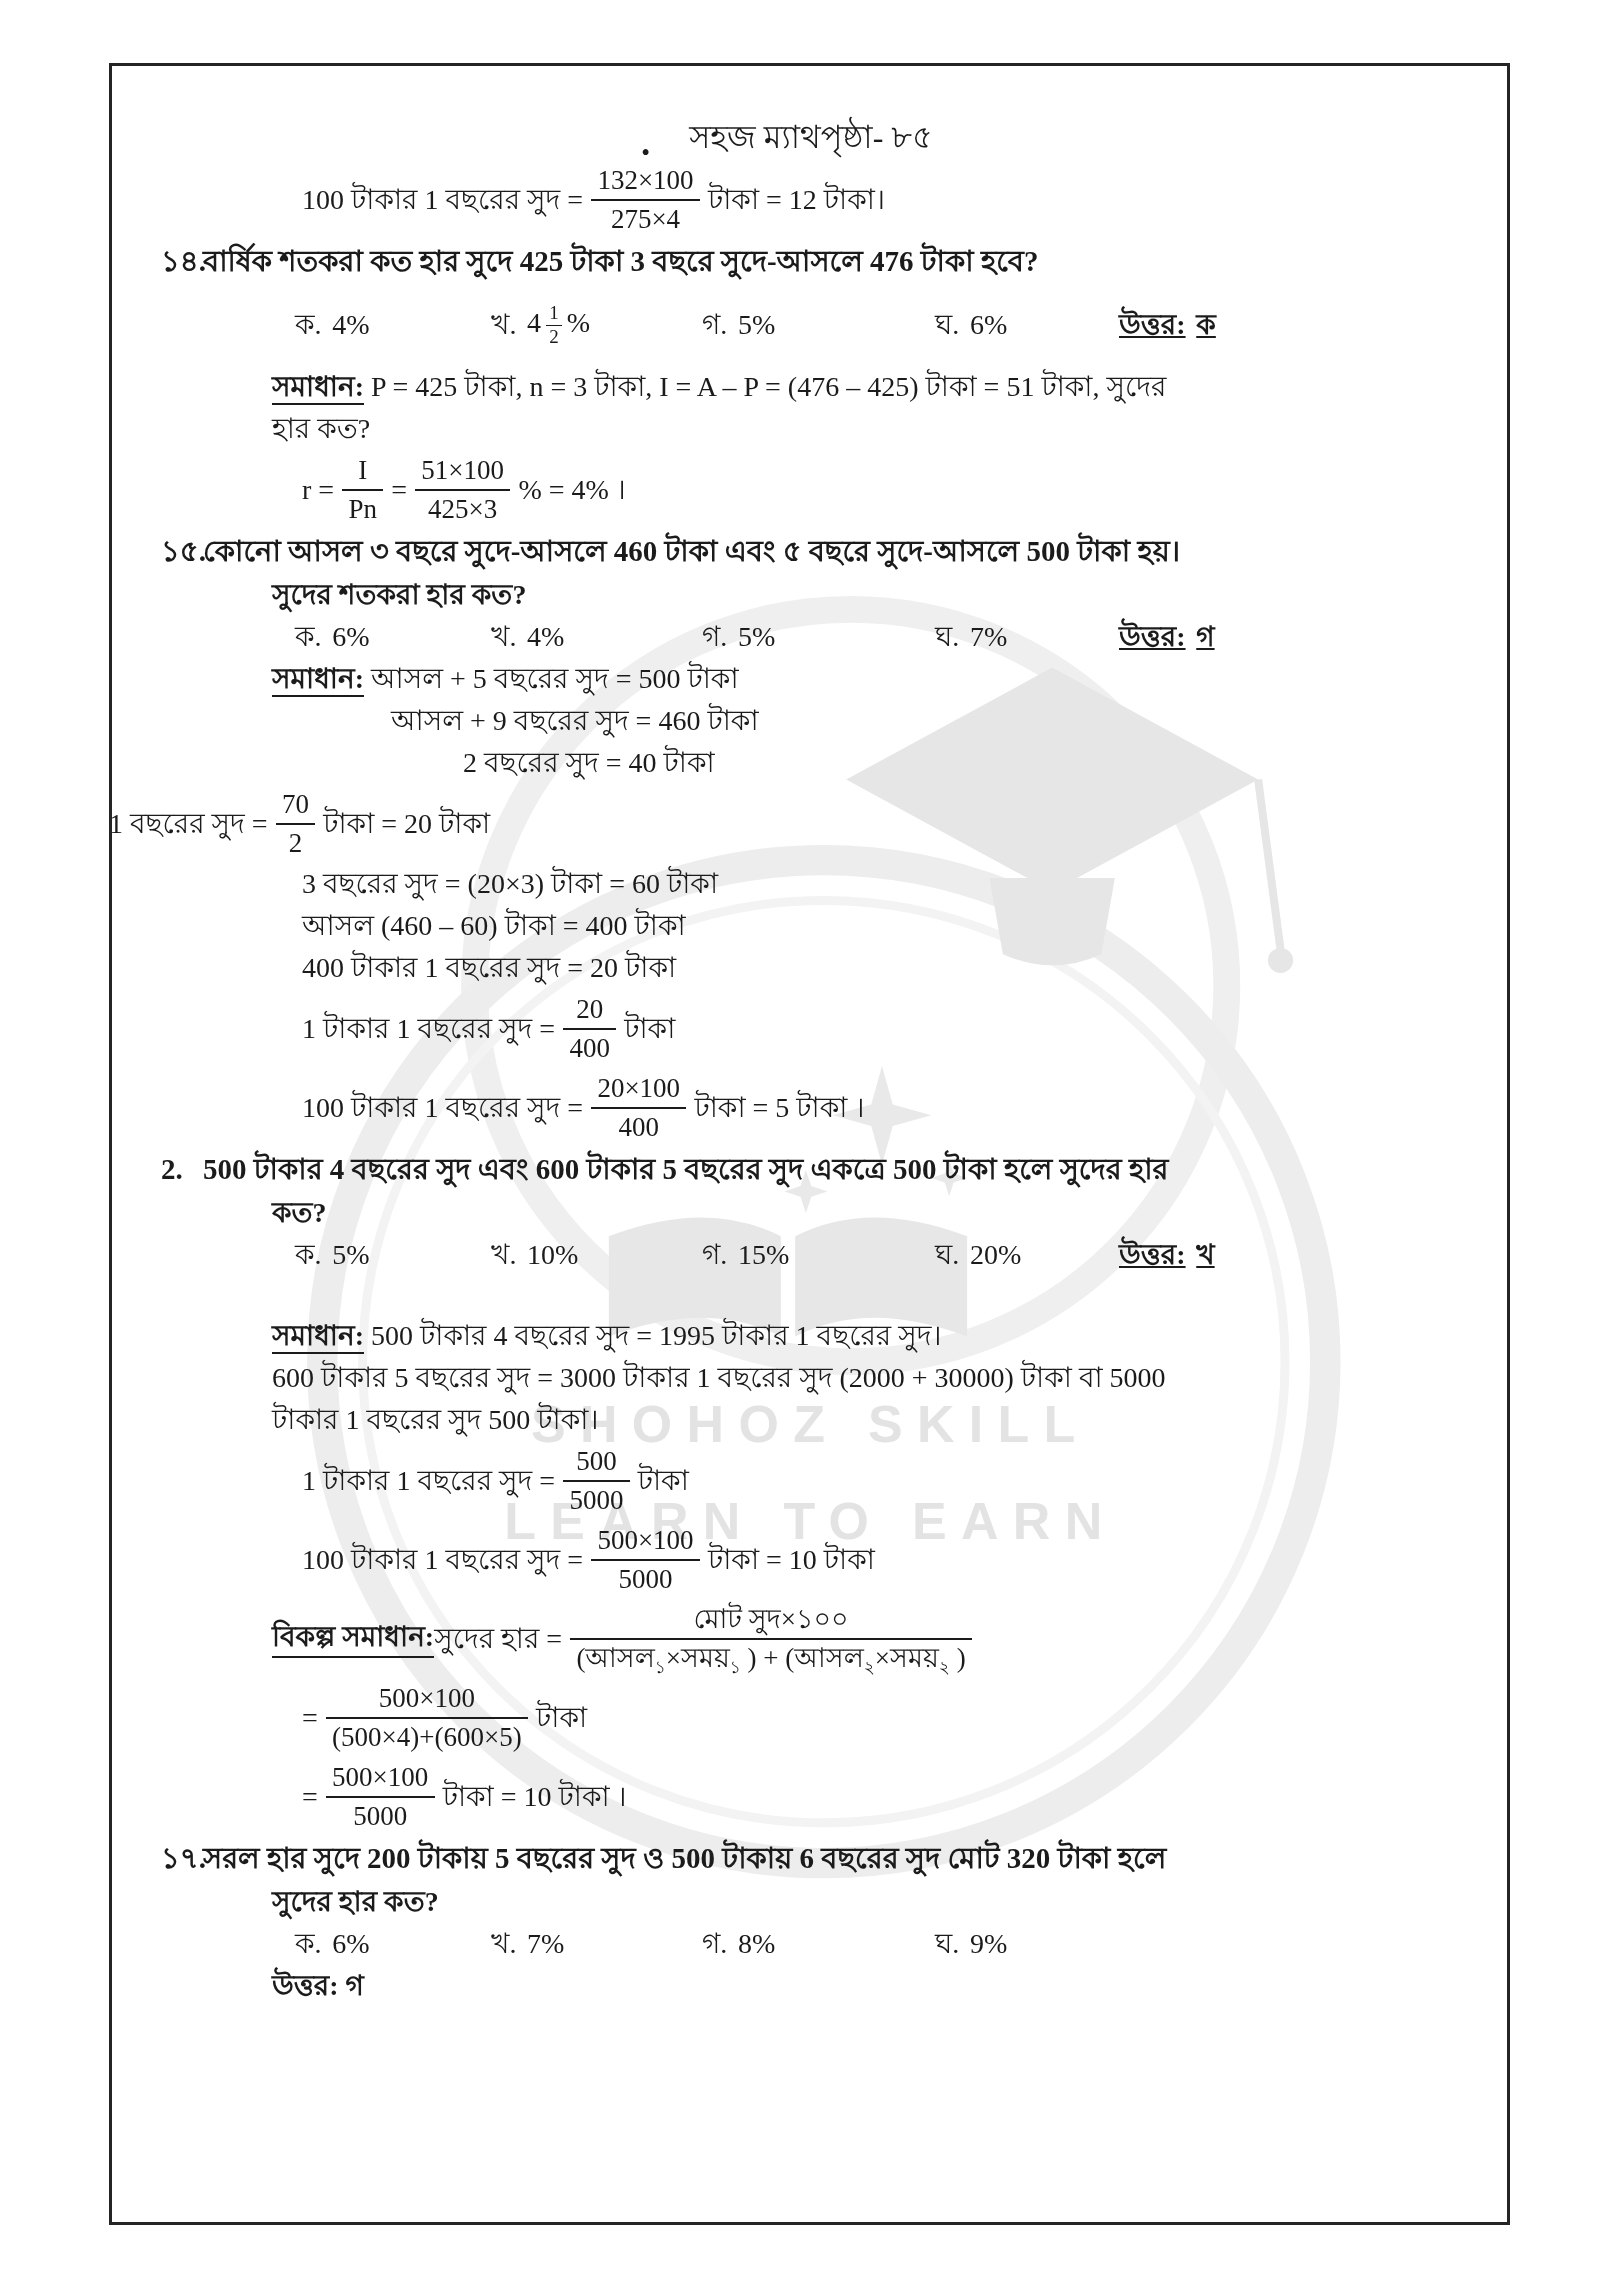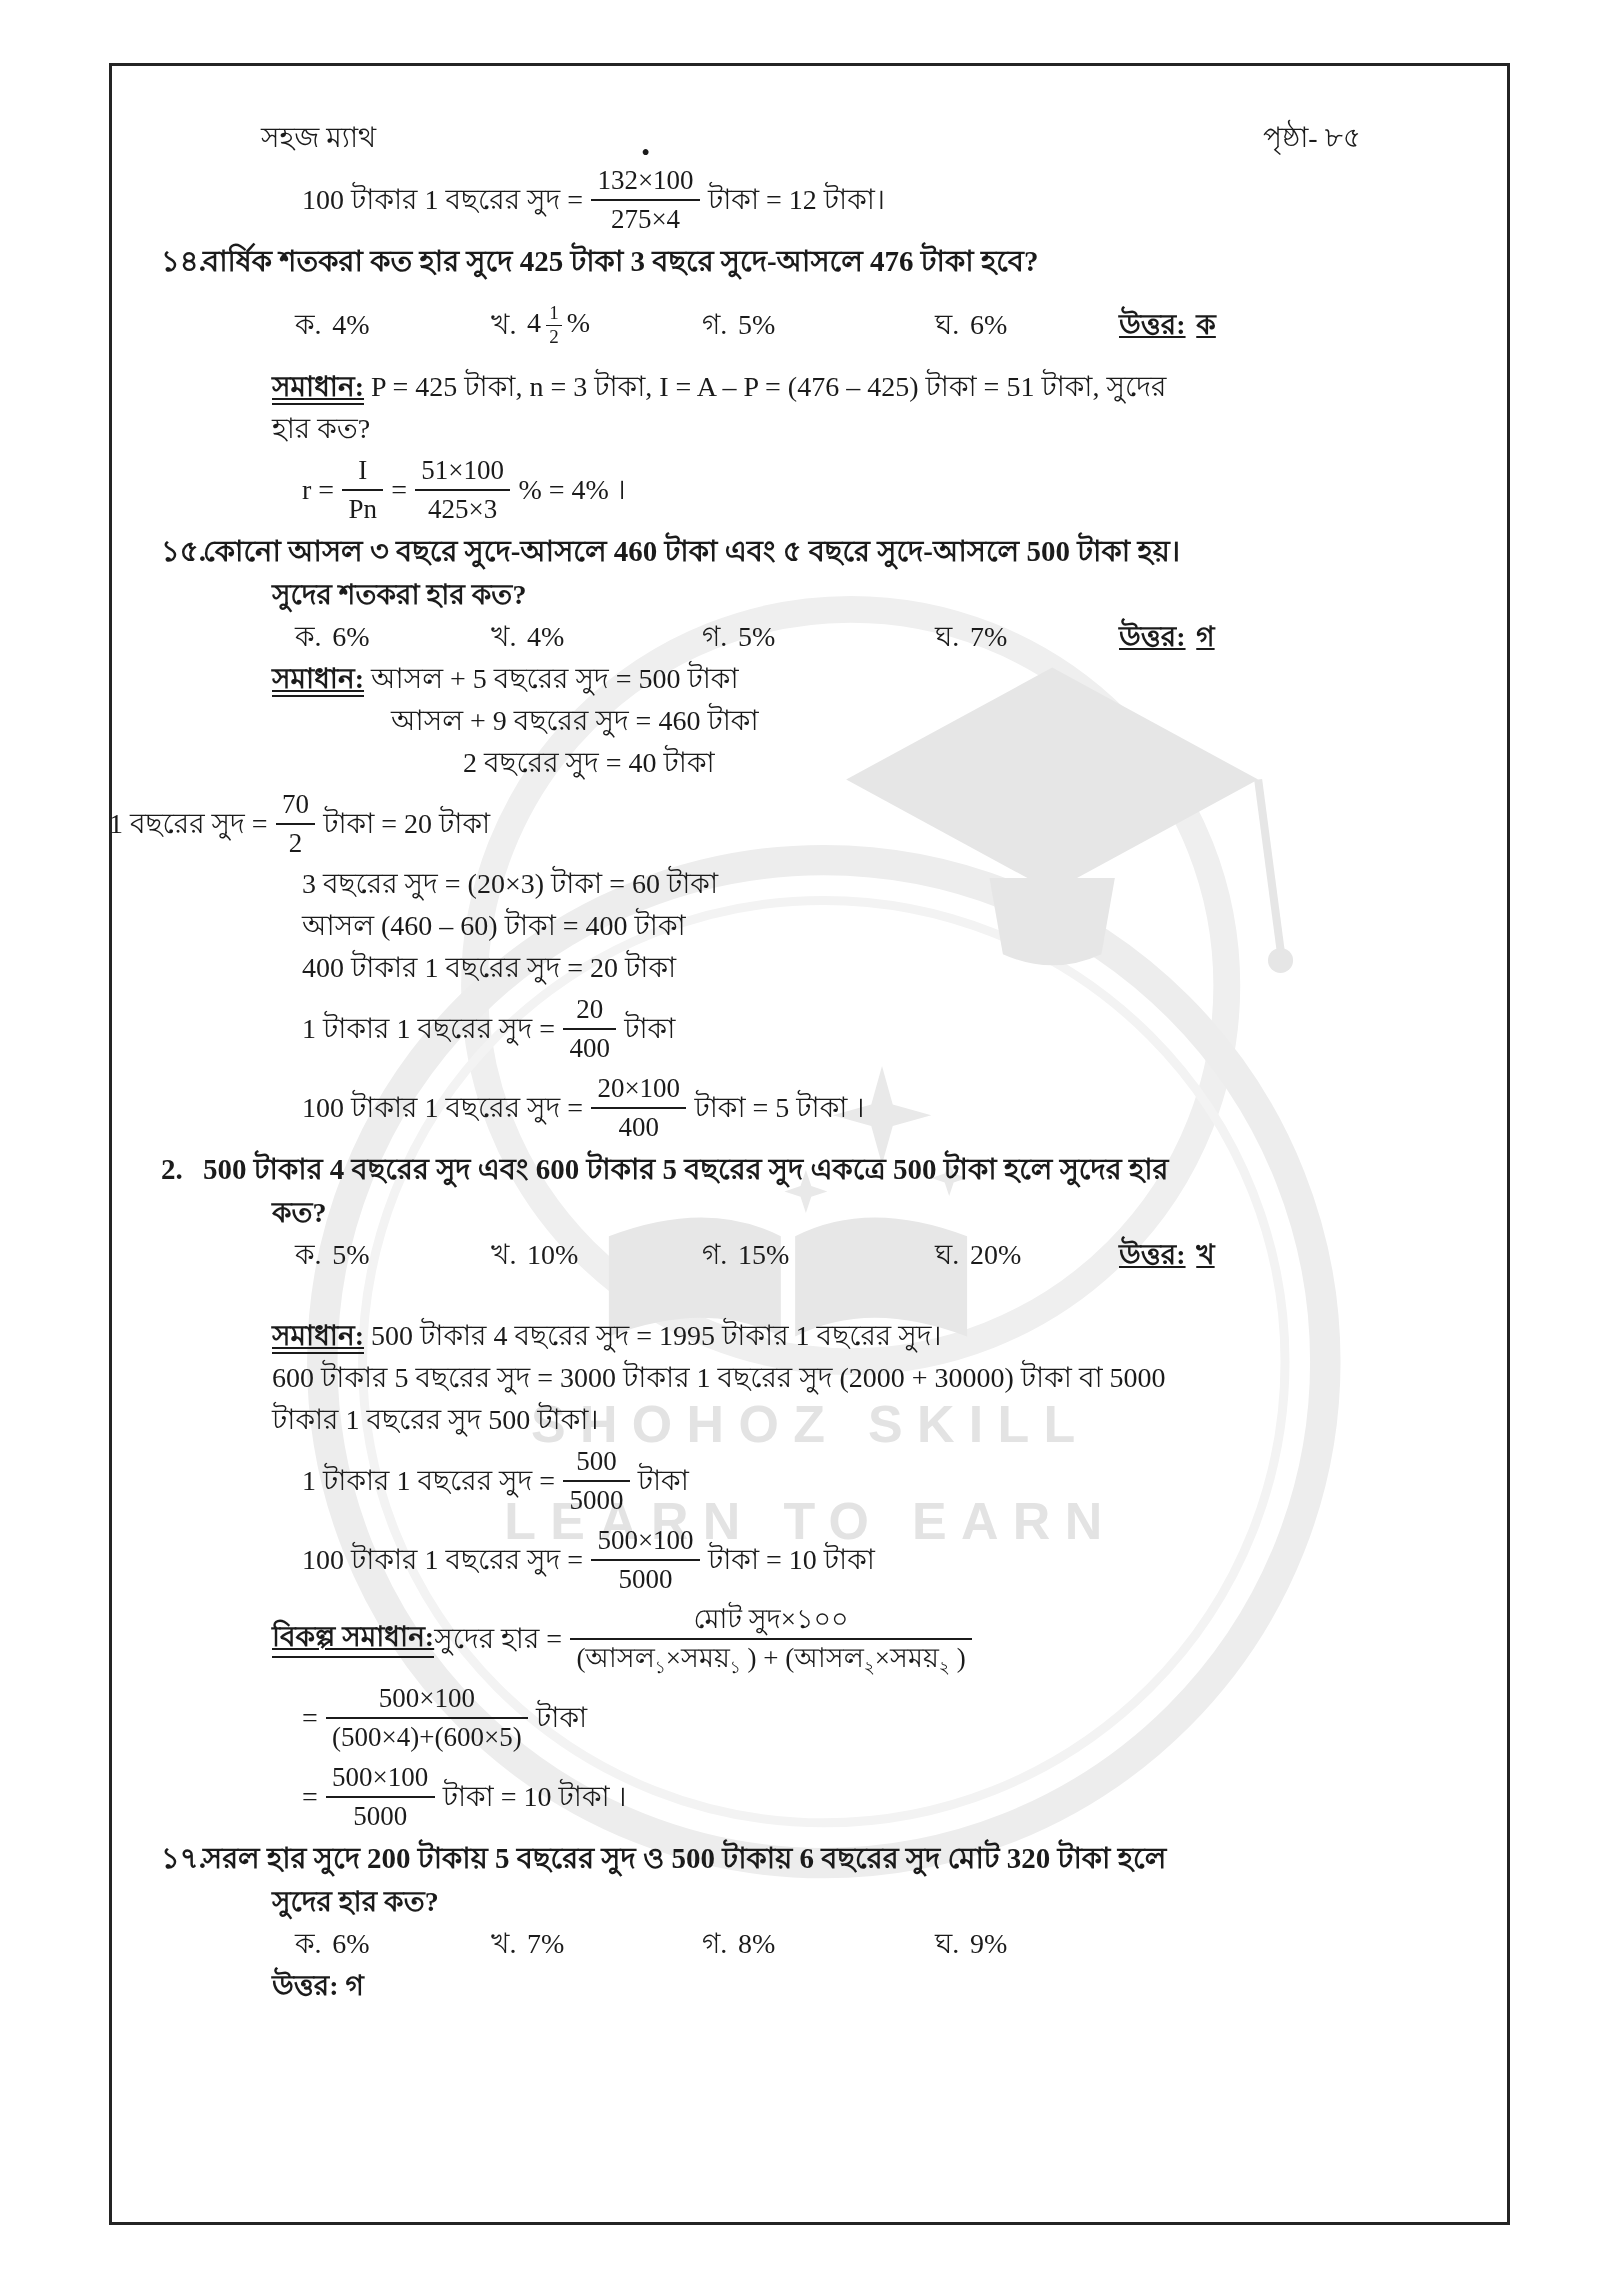--- a/index.html
+++ b/index.html
@@ -8,29 +8,29 @@
     width:1622px; height:2293px; position:relative; background:#ffffff;
     font-family:"Liberation Serif","DejaVu Serif",serif;
     color:#1b1b1b; overflow:hidden;
   }
   .frame {
     position:absolute; left:109px; top:63px; width:1401px; height:2162px;
     border:3.6px solid #242424; box-sizing:border-box; background:transparent;
   }
   .watermark { position:absolute; left:179px; top:448px; z-index:0; pointer-events:none; }
   .content { position:absolute; left:109px; top:63px; width:1401px; height:2162px; z-index:1; padding-top:52px; box-sizing:border-box; }
-  .header { display:flex; justify-content:space-between; padding:0 149px 0 152px; font-size:28px; line-height:45px; }
+  .header { display:flex; justify-content:center; padding:0 149px 0 152px; font-size:32px; line-height:45px; }
   .row { font-size:28px; line-height:42px; white-space:nowrap; }
   .frow { display:flex; align-items:center; min-height:79px; line-height:36px; }
   .i0 { margin-left:163px; } .i1 { margin-left:193px; } .i2 { margin-left:282px; }
   .i3 { margin-left:354px; } .i4 { }
   .qrow { display:flex; font-weight:bold; font-size:29px; line-height:45px; white-space:nowrap; }
   .qnum { margin-left:52px; width:42px; flex:0 0 auto; }
   .bold { font-weight:bold; }
-  .ul { border-bottom:2.7px solid #1b1b1b; padding-bottom:0.9px;text-decoration:underline; }
+  .ul { border-bottom:2.7px solid #1b1b1b; padding-bottom:0.9px; }
   .frac { display:inline-flex; flex-direction:column; align-items:stretch; text-align:center;
           vertical-align:middle; margin:0 8px; position:relative; }
   .frac .num { border-bottom:2.7px solid #1b1b1b; }
   .frac .num, .frac .den { font-size:27px; line-height:37px; padding:0 6.3px; display:block; white-space:nowrap; }
   .frac.small { margin:0 4.5px; }
   .frac.small .num, .frac.small .den { font-size:19px; line-height:22.4px; padding:0 3.6px; }
   .frac.small .num { border-bottom-width:1.8px; }
   .dotmark { position:absolute; top:-16px; left:0; right:0; text-align:center; font-size:25px; line-height:14.3px; }
   sub { font-size:17px; line-height:0; }
   .optrow { display:flex; font-size:28px; line-height:42px; padding-left:186px; white-space:nowrap; }

